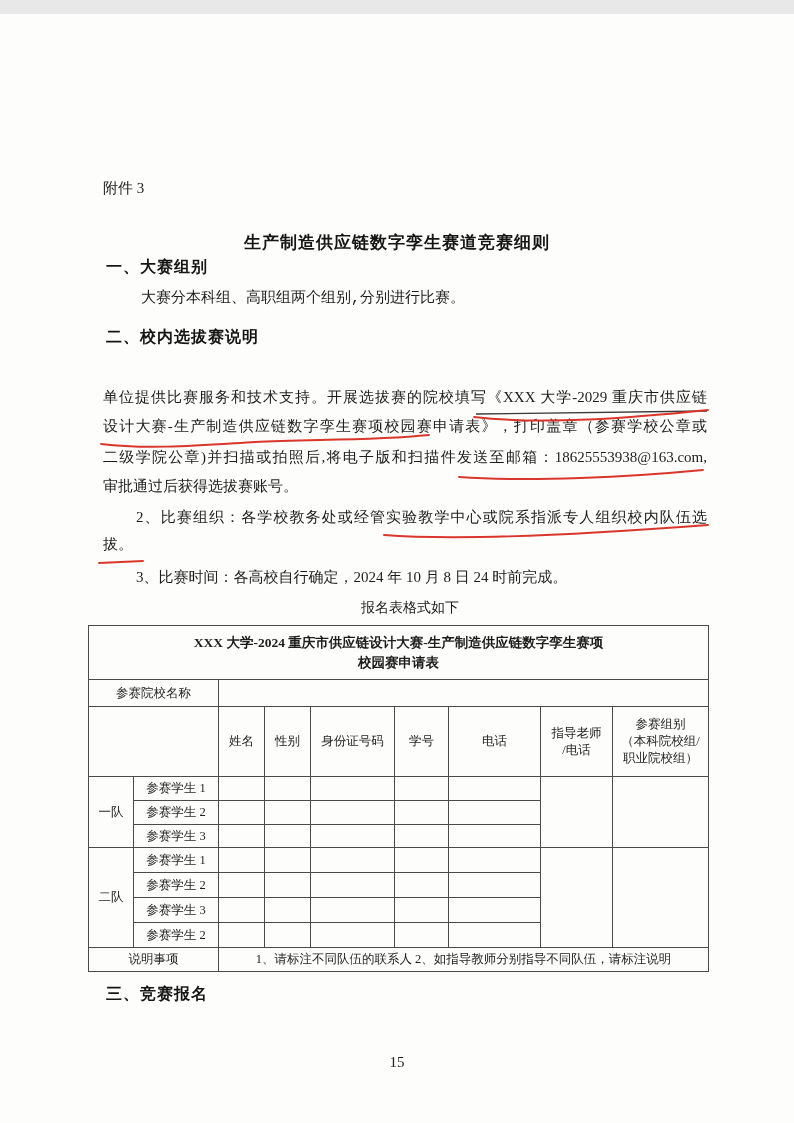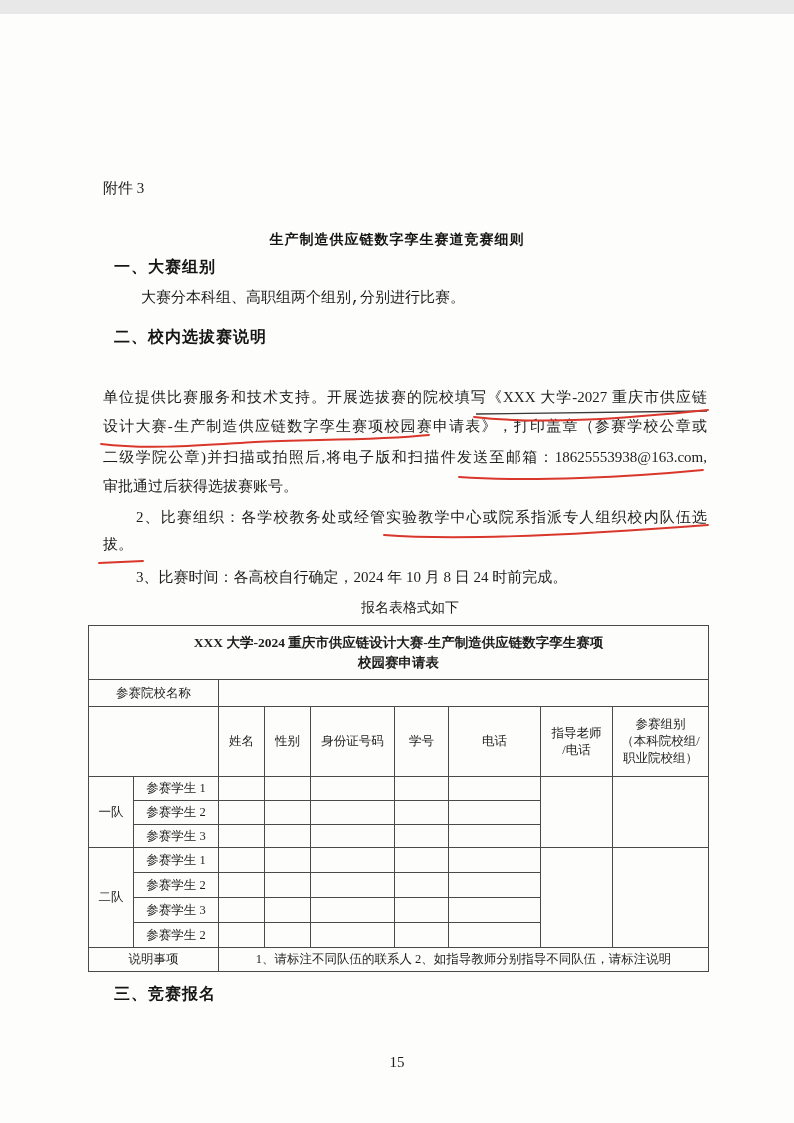--- a/index.html
+++ b/index.html
@@ -23,36 +23,36 @@
   }
   .just{
     width:604px;
     white-space:normal;
     text-align:justify;
     text-align-last:justify;
   }
   .ind{text-indent:33px;}
   .doc-heading{
     position:absolute;
-    left:114px;
+    left:106px;
     font-family:"Liberation Sans","DejaVu Sans",sans-serif;
     font-weight:700;
     font-size:16px;
     line-height:20px;
     color:#151515;
     letter-spacing:1px;
     white-space:nowrap;
   }
   .doc-title{
     position:absolute;
     left:0;right:0;
     text-align:center;
     font-family:"Liberation Sans","DejaVu Sans",sans-serif;
     font-weight:700;
-    font-size:14px;
+    font-size:17px;
     letter-spacing:1px;
     color:#151515;
   }
   .centered-line{
     position:absolute;left:0;right:0;
     text-align:center;
     font-size:14px;
   }
   table.apply{
     position:absolute;
@@ -99,21 +99,21 @@
 
   <div class="tline" style="top:165px;">附件 3</div>
 
   <div class="doc-title" style="top:217px;">生产制造供应链数字孪生赛道竞赛细则</div>
 
   <div class="doc-heading" style="top:243px;">一、大赛组别</div>
   <div class="tline" style="top:276px;text-indent:38px;font-family:Liberation Mono, monospace;">大赛分本科组、高职组两个组别,分别进行比赛。</div>
 
   <div class="doc-heading" style="top:313px;">二、校内选拔赛说明</div>
 
-  <div class="tline just" style="top:374px;">单位提供比赛服务和技术支持。开展选拔赛的院校填写《XXX 大学-2027 重庆市供应链</div>
+  <div class="tline just" style="top:374px;">单位提供比赛服务和技术支持。开展选拔赛的院校填写《XXX 大学-2029 重庆市供应链</div>
   <div class="tline just" style="top:403px;">设计大赛-生产制造供应链数字孪生赛项校园赛申请表》，打印盖章（参赛学校公章或</div>
   <div class="tline just" style="top:434px;">二级学院公章)并扫描或拍照后,将电子版和扫描件发送至邮箱：18625553938@163.com,</div>
   <div class="tline" style="top:463px;">审批通过后获得选拔赛账号。</div>
 
   <div class="tline just ind" style="top:494px;">2、比赛组织：各学校教务处或经管实验教学中心或院系指派专人组织校内队伍选</div>
   <div class="tline" style="top:521px;">拔。</div>
 
   <div class="tline ind" style="top:554px;">3、比赛时间：各高校自行确定，2024 年 10 月 8 日 24 时前完成。</div>
 
   <div class="centered-line" style="top:585px;padding-left:26px;">报名表格式如下</div>

